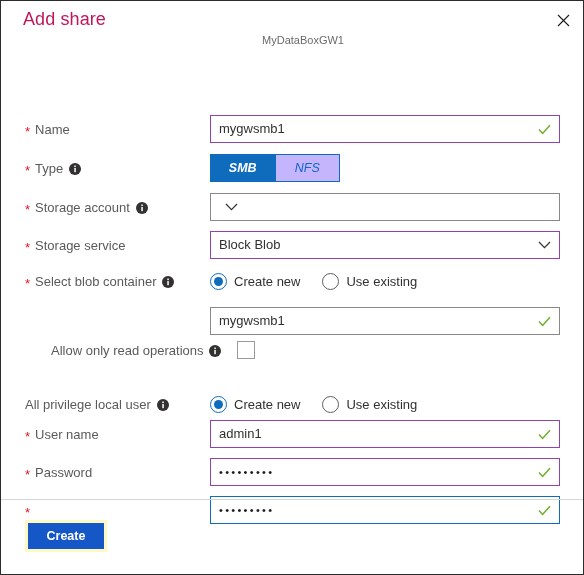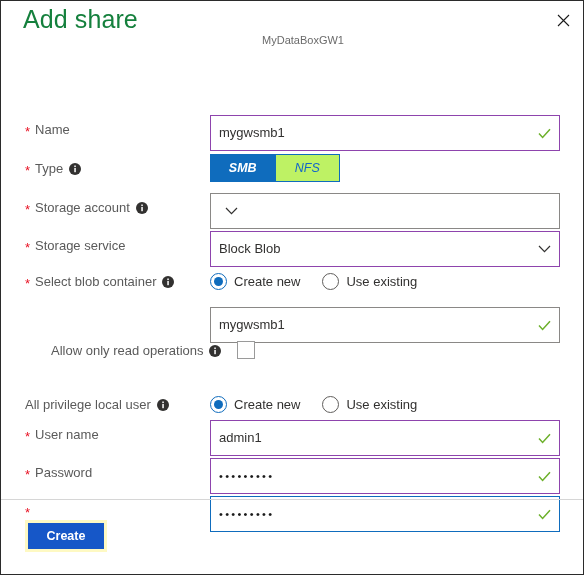--- a/index.html
+++ b/index.html
@@ -25,23 +25,23 @@
   }
 
   
   .header {
     position: relative;
     height: 48px;
     padding: 6px 0 0 22px;
     box-sizing: border-box;
   }
   .title {
-    font-size: 25px;
+    font-size: 18px;
     font-weight: 400;
-    color: #15803d;
+    color: #be185d;
     line-height: 24px;
     letter-spacing: 0.1px;
   }
   .subtitle {
     font-size: 11px;
     color: #6a6a6a;
     line-height: 14px;
     margin-top: 2px;
     text-align: center;
   }
@@ -99,21 +99,21 @@
   .field {
     position: absolute;
     left: 209px;
     top: 0;
   }
 
   
   .textbox {
     box-sizing: border-box;
     width: 350px;
-    height: 36px;
+    height: 28px;
     border: 1px solid #8a8886;
     background: #ffffff;
     display: flex;
     align-items: center;
     padding: 0 8px;
     font-size: 13px;
     color: #323130;
   }
   .textbox.purple { border-color: #8e44ad; }
   .textbox.blue   { border-color: #0f6cbd; }
@@ -158,21 +158,21 @@
     font-weight: 700;
     cursor: pointer;
     font-style: italic;
   }
   .toggle .seg.on {
     background: #0f6cbd;
     color: #ffffff;
     border: 1px solid #0f6cbd;
   }
   .toggle .seg.off {
-    background: #bef264;
+    background: #c4b5fd;
     color: #1366c9;
     border: 1px solid #0f6cbd;
     border-left: none;
     font-weight: 400;
   }
 
   
   .radio-group {
     display: flex;
     align-items: center;

